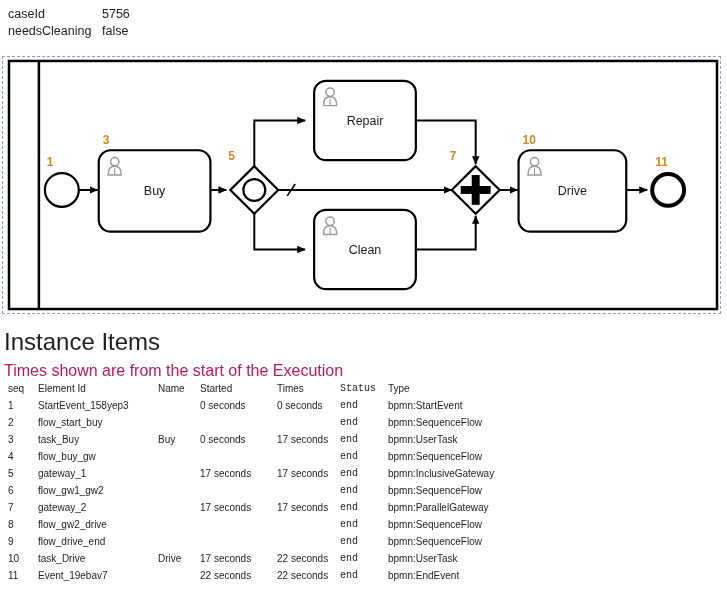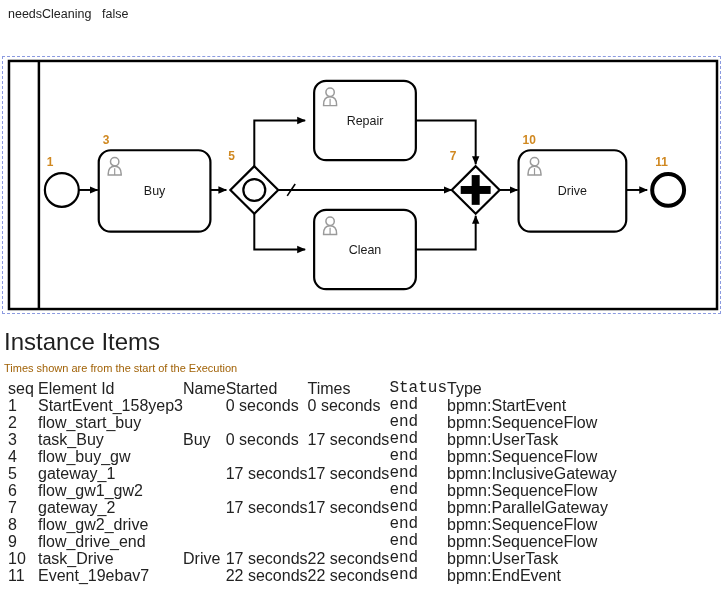--- a/index.html
+++ b/index.html
@@ -64,31 +64,31 @@
     top: 328px;
     font-size: 24px;
     color: #1f1f1f;
     font-weight: normal;
     margin: 0;
   }
   #items-note {
     position: absolute;
     left: 4px;
     top: 362px;
-    font-size: 11px;
-    color: #a16207;
+    font-size: 16px;
+    color: #be185d;
   }
 
   
   #items-table {
     position: absolute;
     left: 0px;
     top: 380px;
     border-collapse: collapse;
-    font-size: 16px;
+    font-size: 10px;
     color: #222;
   }
   #items-table th,
   #items-table td {
     text-align: left;
     font-weight: normal;
     padding: 0;
     height: 17px;
     line-height: 17px;
     white-space: nowrap;
@@ -104,20 +104,21 @@
   #items-table .c-type  { width: 160px; }
 
   
   .seq-num { font-family: "Liberation Sans", sans-serif; font-size: 12px; font-weight: bold; fill: #d08820; }
   .node-label { font-family: "Liberation Sans", sans-serif; font-size: 12.5px; fill: #1a1a1a; }
 </style>
 </head>
 <body>
 
 <div id="vars">
+    <div class="var-row"><span class="var-key">caseId</span><span class="var-val">5756</span></div>
     <div class="var-row"><span class="var-key">needsCleaning</span><span class="var-val">false</span></div>
   </div>
 
 <div id="diagram-wrap">
   <svg id="diagram-canvas" viewBox="0 0 719 258" preserveAspectRatio="none">
 
     <rect x="6" y="4" width="710" height="250" fill="#ffffff" stroke="#000000" stroke-width="2.5"></rect>
 
     <line x1="36" y1="4" x2="36" y2="254" stroke="#000000" stroke-width="2.5"></line>
 

